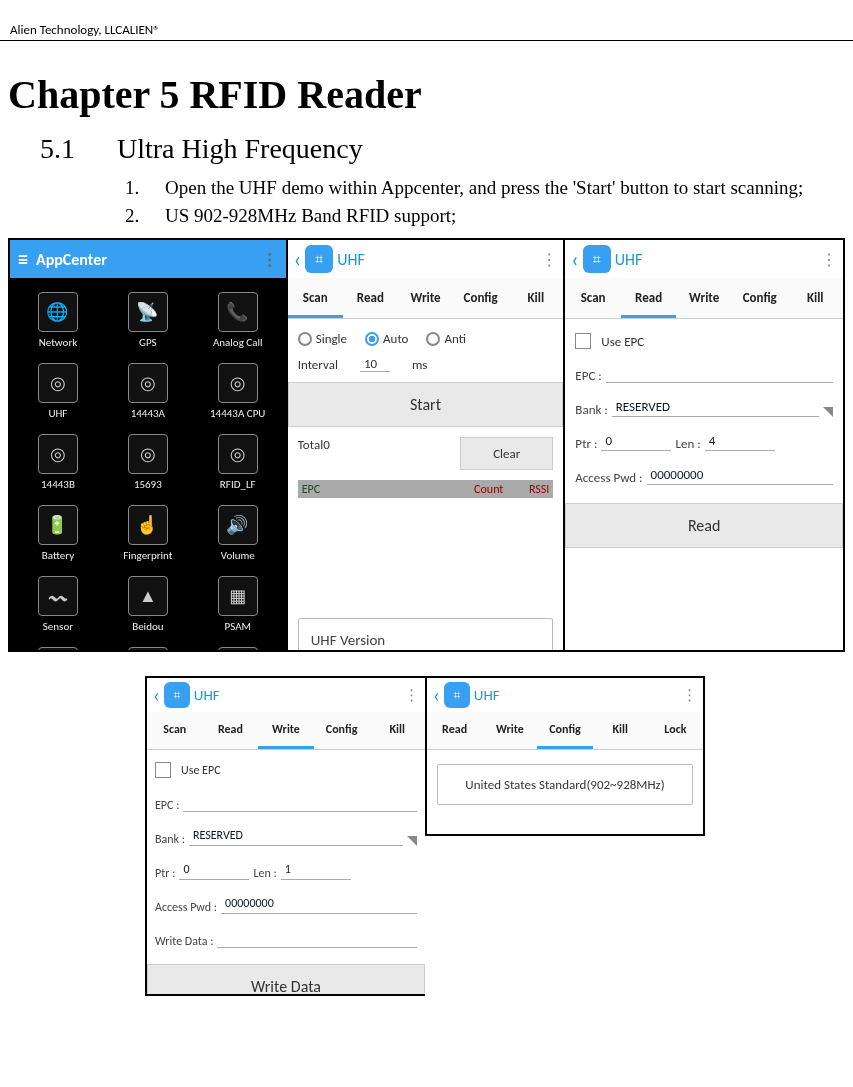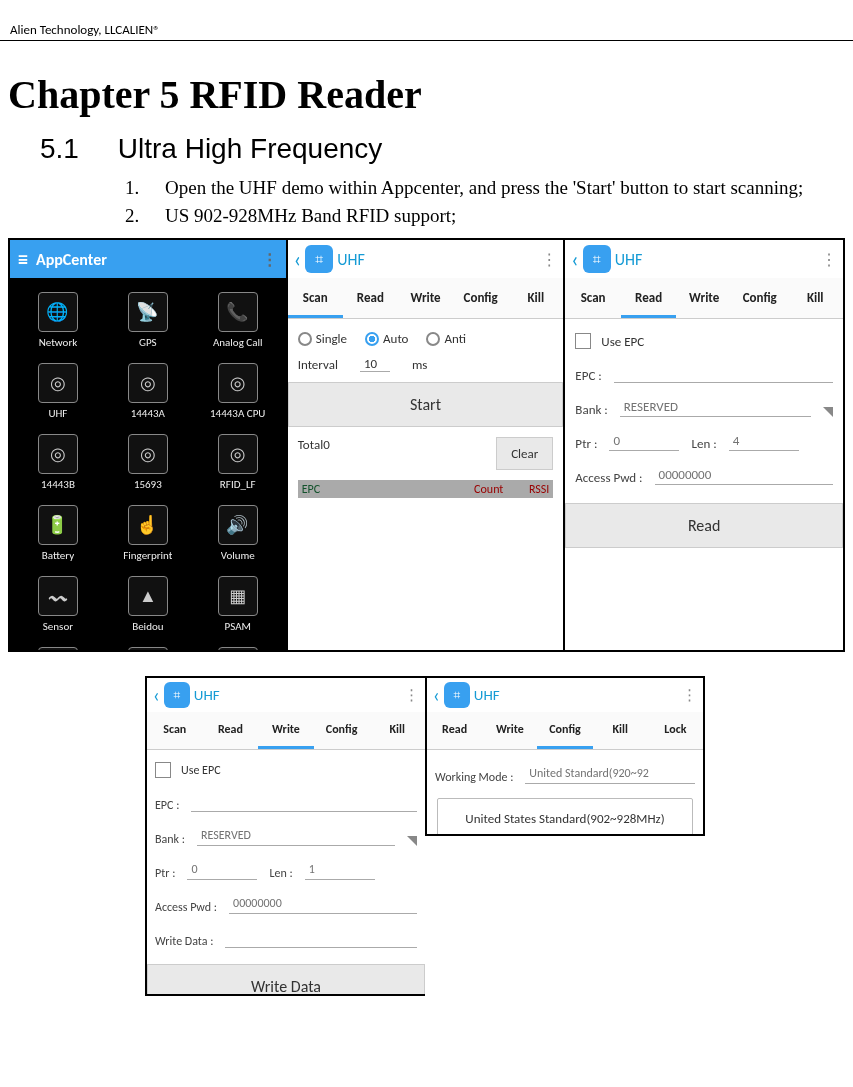--- a/index.html
+++ b/index.html
@@ -15,21 +15,21 @@
       border-bottom: 1px solid #000;
       font-family: Calibri, Arial, sans-serif;
     }
     .chapter-title {
       font-family: "Times New Roman", serif;
       font-size: 40px;
       font-weight: bold;
       margin: 30px 0 15px 8px;
     }
     .section-title {
-      font-family: Liberation Sans, sans-serif;
+      font-family: Liberation Serif, serif;
       font-size: 28px;
       margin: 10px 0 10px 40px;
     }
     .section-title .num { display: inline-block; width: 70px; }
     .list {
       font-family: "Times New Roman", serif;
       font-size: 19px;
       margin: 6px 0 10px 125px;
       padding-right: 20px;
       line-height: 1.35;
@@ -164,21 +164,21 @@
     }
     .totals-row {
       display: flex; 
       padding: 10px 0;
       align-items: flex-start;
     }
     .totals-row .clear {
       margin-left: auto;
       background: #e9e9e9;
       border: 1px solid #ccc;
-      padding: 8px 14px;
+      padding: 8px 32px;
     }
     .listhdr {
       display: flex;
       background: #aaa;
       color: #900;
       font-size: 12px;
       padding: 2px 4px;
     }
     .listhdr .c1 { flex: 1; color: #14532d; }
     .listhdr .c2, .listhdr .c3 { width: 46px; text-align: right; }
@@ -189,28 +189,28 @@
       padding: 12px;
       font-size: 15px;
       color: #444;
       border-radius: 2px;
     }
 
     
     .readbody { padding: 6px 10px 0 10px; font-size: 13px; color: #333; }
     .chk-row { display: flex; align-items: center; gap: 10px; padding: 8px 0; }
     .chk { width: 16px; height: 16px; border: 1px solid #888; }
-    .field-row { display: flex; align-items: flex-end; gap: 12px; padding: 8px 0; }
+    .field-row { display: flex; align-items: flex-end; gap: 4px; padding: 8px 0; }
     .field-row .lbl { white-space: nowrap; color: #444; }
     .field-row .inp {
       border-bottom: 1px solid #aaa;
       flex: 1;
       min-height: 18px;
       padding: 0 4px;
-      color: #737373;
+      color: #0f172a;
     }
     .field-row .inp.short { flex: 0 0 70px; }
     .field-row .drophandle {
       width: 0; height: 0;
       border-left: 10px solid transparent;
       border-top: 10px solid #888;
       margin-left: auto;
     }
     .bigbtn.read { margin: 10px -10px 0 -10px; }
 
@@ -401,20 +401,21 @@
       <div class="totals-row">
         <span>Total</span>
         <span>0</span>
         <span class="clear">Clear</span>
       </div>
       <div class="listhdr">
         <span class="c1">EPC</span>
         <span class="c2">Count</span>
         <span class="c3">RSSI</span>
       </div>
+      <div class="version-popup">UHF Version</div>
     </div>
   </div>
 
   <div class="shot s3">
     <div class="uhf-hdr">
       <span class="back">‹</span>
       <span class="logo">⌗</span>
       <span>UHF</span>
       <span class="dots">⋮</span>
     </div>
@@ -511,21 +512,17 @@
       <span class="dots">⋮</span>
     </div>
     <div class="tabs2">
       <div class="tab2">Read</div>
       <div class="tab2">Write</div>
       <div class="tab2 active">Config</div>
       <div class="tab2">Kill</div>
       <div class="tab2">Lock</div>
     </div>
     <div class="configbody">
-      <div class="field-row">
-        <span class="lbl">Working Mode :</span>
-        <span class="inp">United Standard(920~92</span>
-      </div>
       <div class="dropdown-open">United States Standard(902~928MHz)</div>
     </div>
   </div>
 
 </div>
 
 </body></html>

